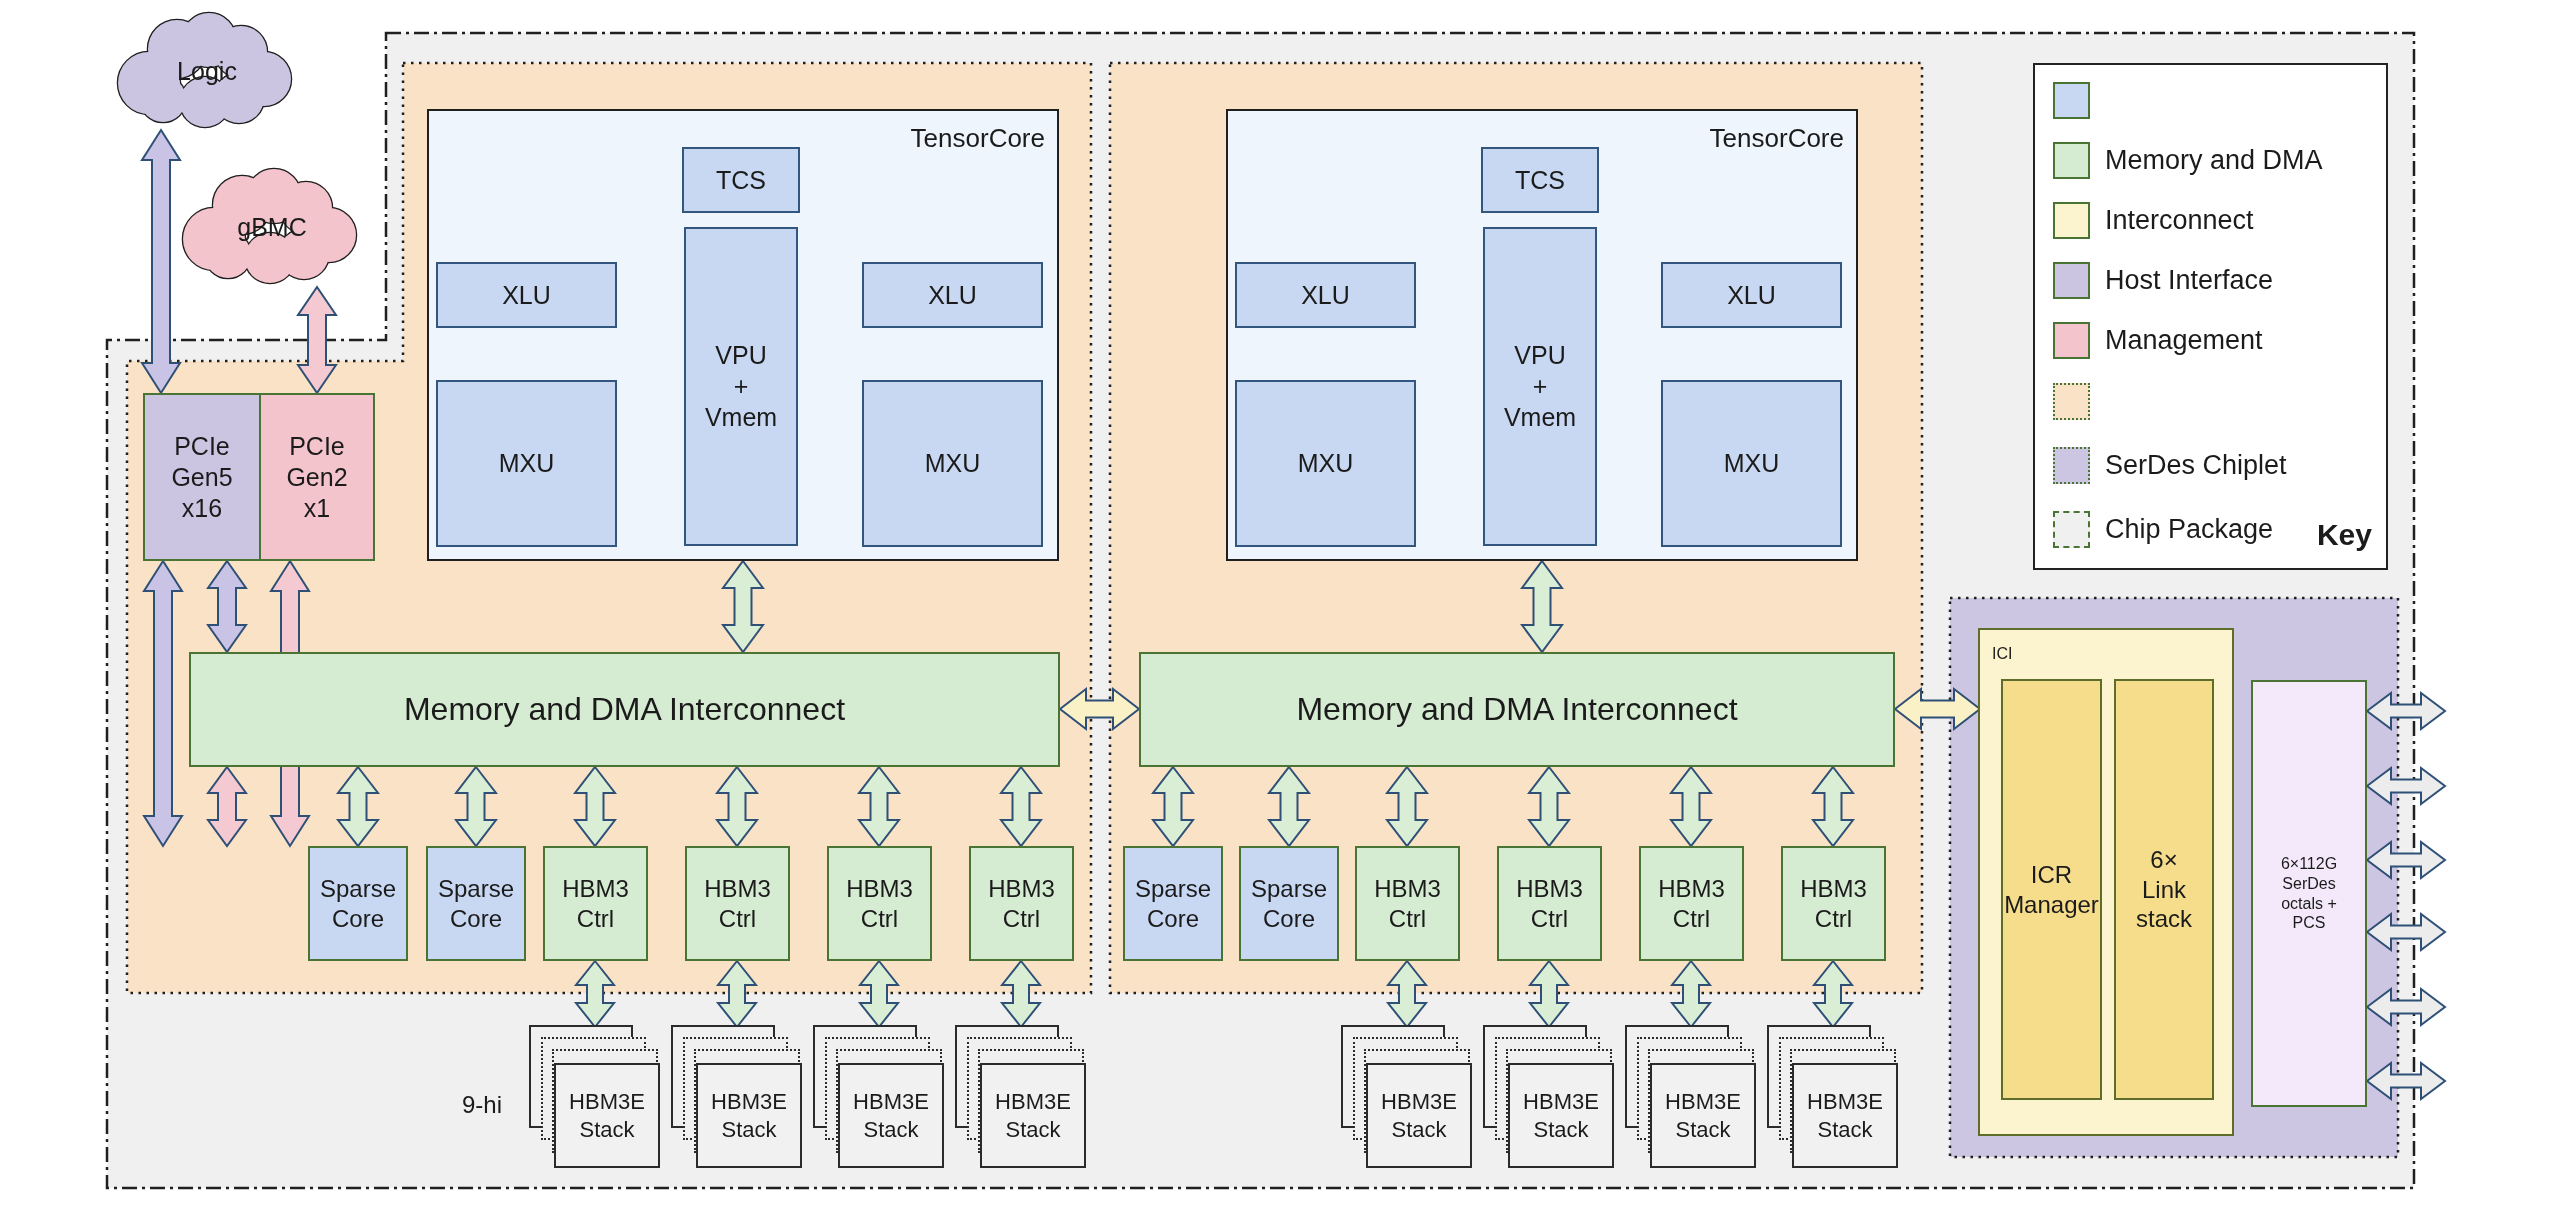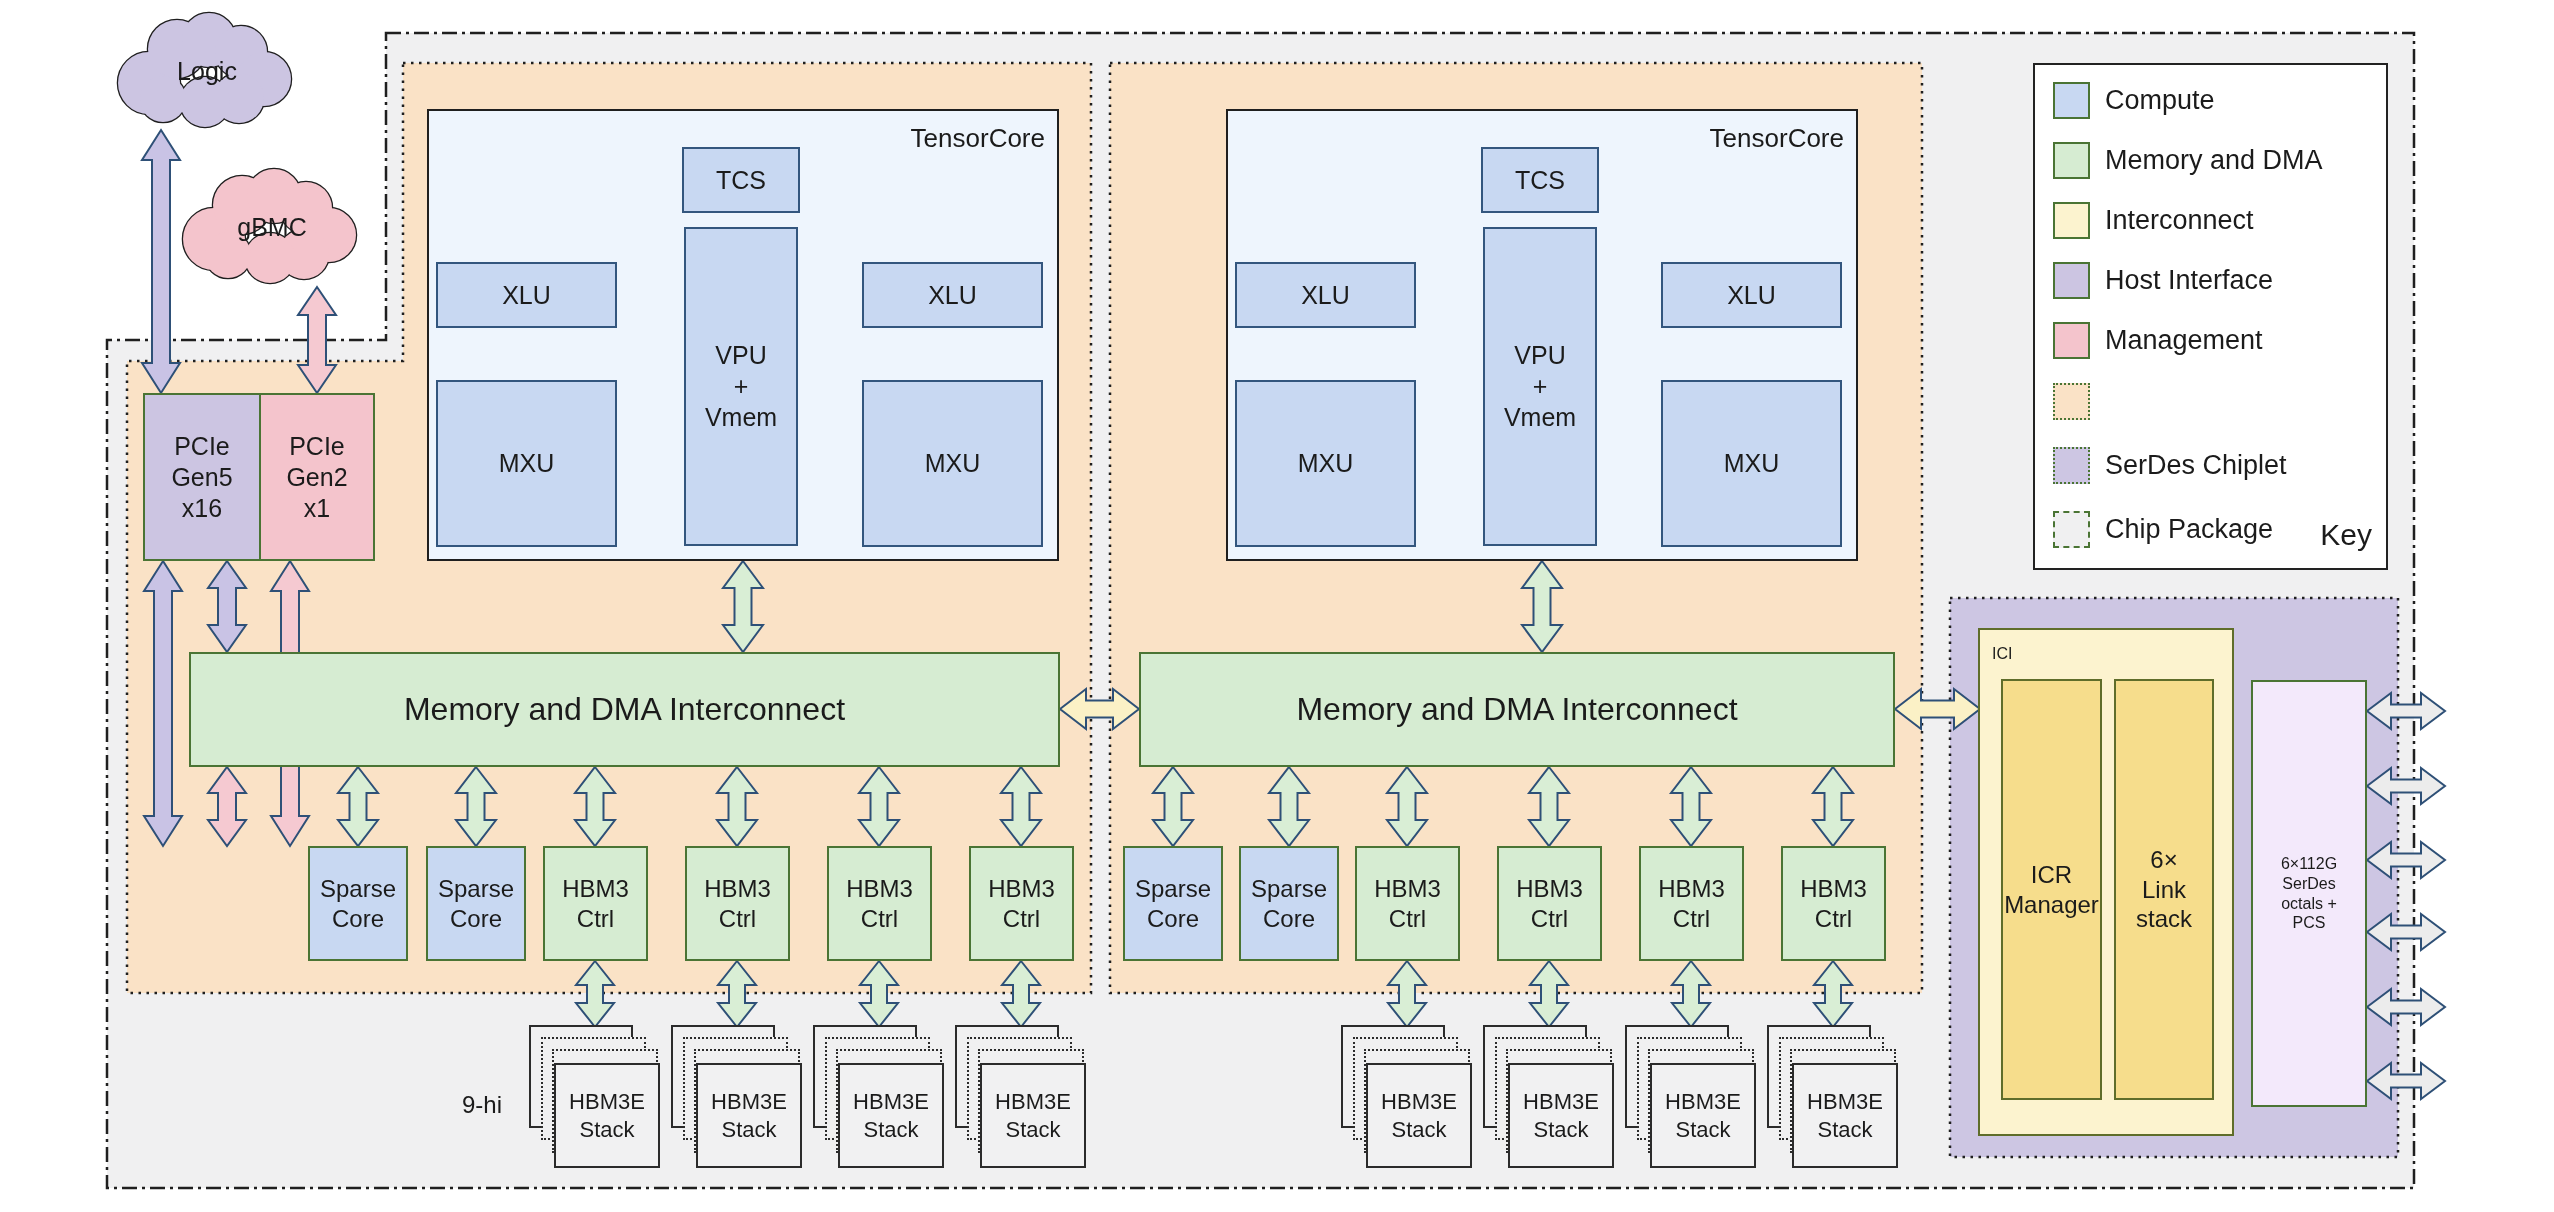--- a/index.html
+++ b/index.html
@@ -7,21 +7,21 @@
            font-family:"Liberation Sans","DejaVu Sans",sans-serif;}
   #diagram svg{position:absolute;left:0;top:0;}
   .abs{position:absolute;box-sizing:border-box;}
   .box{border:2px solid #4a7434;display:flex;align-items:center;justify-content:center;
        text-align:center;white-space:pre-line;color:#1b1b1b;line-height:1.24;}
   .lbl{display:flex;align-items:center;color:#1b1b1b;white-space:pre-line;line-height:1.24;}
   .center{justify-content:center;text-align:center;}
   .right{justify-content:flex-end;text-align:right;}
   .f22{font-size:22px}.f23{font-size:16px}.f24{font-size:24px}.f25{font-size:25px}
   .f26{font-size:26px}.f27{font-size:27px}.f28{font-size:32px}.f30{font-size:30px}
-  .bold{font-weight:normal}
+  .bold{font-weight:bold}
 </style>
 </head>
 <body>
 
 <div id="diagram">
     <svg width="2554" height="1212" viewBox="0 0 2554 1212">
       <path d="M386 33 H2414 V1188 H107 V340 H386 Z" fill="#f0f0f1" stroke="#1f1f1f" stroke-width="2.5" stroke-dasharray="15 5 3 5"></path>
       <path d="M403 63 H1091 V993 H127 V361 H403 Z" fill="#fae2c6" stroke="#1f1f1f" stroke-width="2.5" stroke-dasharray="2.5 5.5"></path>
       <rect x="1110" y="63" width="812" height="930" fill="#fae2c6" stroke="#1f1f1f" stroke-width="2.5" stroke-dasharray="2.5 5.5"></rect>
       <rect x="1950" y="598" width="448" height="559" fill="#cdc6e3" stroke="#1f1f1f" stroke-width="2.5" stroke-dasharray="2.5 5.5"></rect>
@@ -207,21 +207,20 @@
 Manager</div>
     <div class="abs box f24" style="left: 2114px; top: 679px; width: 100px; height: 421px; background: rgb(246, 221, 140); border-color: rgb(95, 109, 42);">6×
 Link
 stack</div>
     <div class="abs box f23" style="left: 2251px; top: 680px; width: 116px; height: 427px; background: rgb(243, 233, 251); border-color: rgb(74, 116, 52);">6×112G
 SerDes
 octals +
 PCS</div>
     <div class="abs box" style="left: 2033px; top: 63px; width: 355px; height: 507px; background: rgb(255, 255, 255); border-color: rgb(34, 34, 34);"></div>
     <div class="abs " style="left: 2053px; top: 82px; width: 37px; height: 37px; background: rgb(200, 216, 242); border: 2px solid rgb(74, 116, 52);"></div>
-    <div class="abs lbl f27" style="left: 2105px; top: 76px; width: 272px; height: 49px;">Compute</div>
     <div class="abs " style="left: 2053px; top: 142px; width: 37px; height: 37px; background: rgb(214, 236, 210); border: 2px solid rgb(74, 116, 52);"></div>
     <div class="abs lbl f27" style="left: 2105px; top: 136px; width: 272px; height: 49px;">Memory and DMA</div>
     <div class="abs " style="left: 2053px; top: 202px; width: 37px; height: 37px; background: rgb(252, 243, 207); border: 2px solid rgb(74, 116, 52);"></div>
     <div class="abs lbl f27" style="left: 2105px; top: 196px; width: 272px; height: 49px;">Interconnect</div>
     <div class="abs " style="left: 2053px; top: 262px; width: 37px; height: 37px; background: rgb(204, 197, 226); border: 2px solid rgb(74, 116, 52);"></div>
     <div class="abs lbl f27" style="left: 2105px; top: 256px; width: 272px; height: 49px;">Host Interface</div>
     <div class="abs " style="left: 2053px; top: 322px; width: 37px; height: 37px; background: rgb(244, 196, 204); border: 2px solid rgb(74, 116, 52);"></div>
     <div class="abs lbl f27" style="left: 2105px; top: 316px; width: 272px; height: 49px;">Management</div>
     <div class="abs " style="left: 2053px; top: 383px; width: 37px; height: 37px; background: rgb(250, 226, 198); border: 2px dotted rgb(74, 116, 52);"></div>
     <div class="abs " style="left: 2053px; top: 447px; width: 37px; height: 37px; background: rgb(205, 198, 227); border: 2px dotted rgb(74, 116, 52);"></div>

